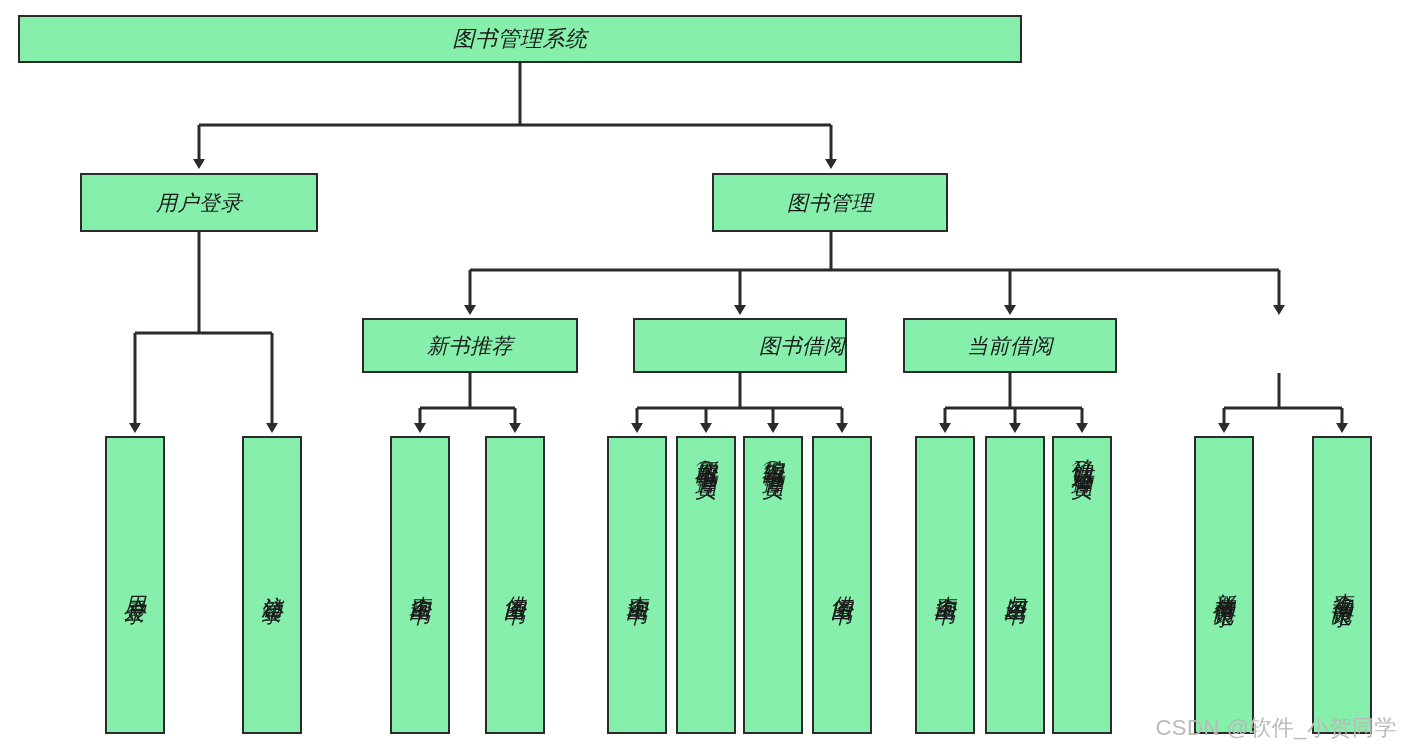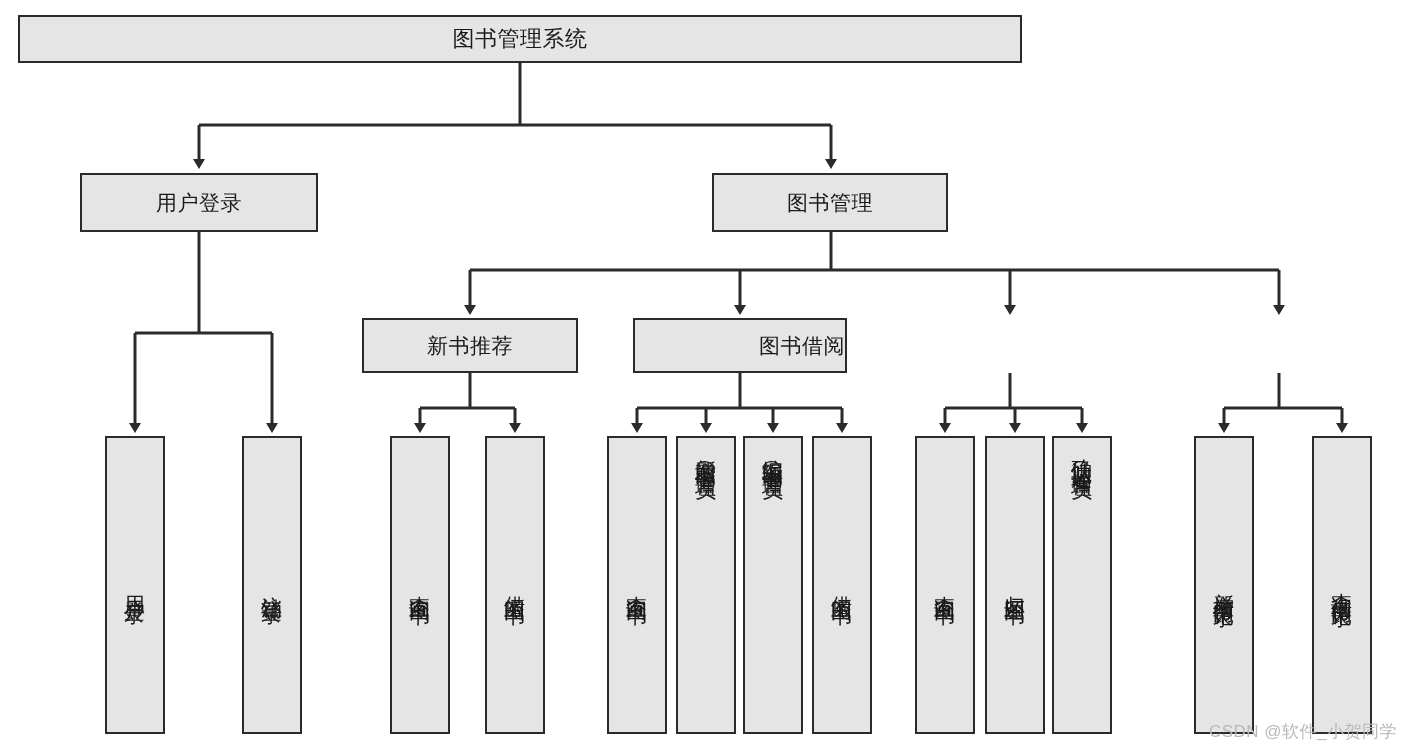--- a/index.html
+++ b/index.html
@@ -22,25 +22,26 @@
     left: 0;
     top: 0;
     width: 1405px;
     height: 747px;
     pointer-events: none;
   }
   .node {
     position: absolute;
     box-sizing: border-box;
     border: 2px solid #2b2b2b;
-    background: #e5e5e5;
+    background: #86efac;
     display: flex;
     align-items: center;
     justify-content: center;
     color: #1a1a1a;
+    font-style: italic;
   }
   .node .label {
     display: block;
     text-align: center;
     line-height: 1.0;
   }
   
   .node.horiz .label {
     font-size: 21px;
     letter-spacing: 0.5px;
@@ -66,21 +67,21 @@
   }
   
   .node.vert.centered {
     align-items: center;
     padding-top: 0;
   }
   .watermark {
     position: absolute;
     right: 8px;
     bottom: 4px;
-    font-size: 17px;
+    font-size: 22px;
     color: #b9b9b9;
     white-space: nowrap;
     letter-spacing: 0.5px;
   }
 </style>
 </head>
 <body>
 
 <div id="canvas">
 
@@ -156,20 +157,23 @@
   <div class="node horiz" style="left:362px; top:318px; width:216px; height:55px;">
     <span class="label">新书推荐</span>
   </div>
 
   <div class="node horiz" style="left:712px; top:173px; width:236px; height:59px;">
     <span class="label">图书管理</span>
   </div>
   <div class="node horiz" style="left:633px; top:318px; width:214px; height:55px;justify-content:flex-end;">
     <span class="label">图书借阅</span>
   </div>
+  <div class="node horiz" style="left:903px; top:318px; width:214px; height:55px;">
+    <span class="label">当前借阅</span>
+  </div>
 
   <div class="node vert centered" style="left:105px; top:436px; width:60px; height:298px;">
     <span class="label">用户登录</span>
   </div>
   <div class="node vert centered" style="left:242px; top:436px; width:60px; height:298px;">
     <span class="label">注销登录</span>
   </div>
 
   <div class="node vert centered" style="left:390px; top:436px; width:60px; height:298px;">
     <span class="label">查询图书</span>

